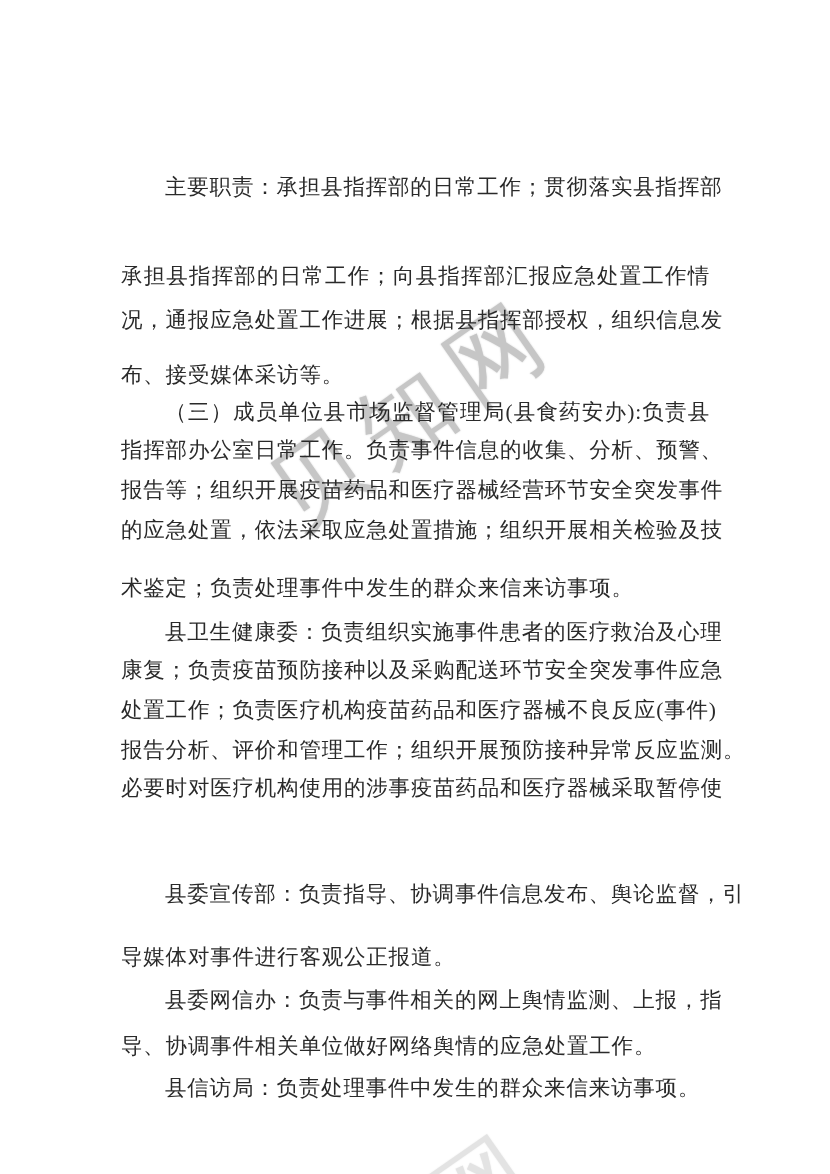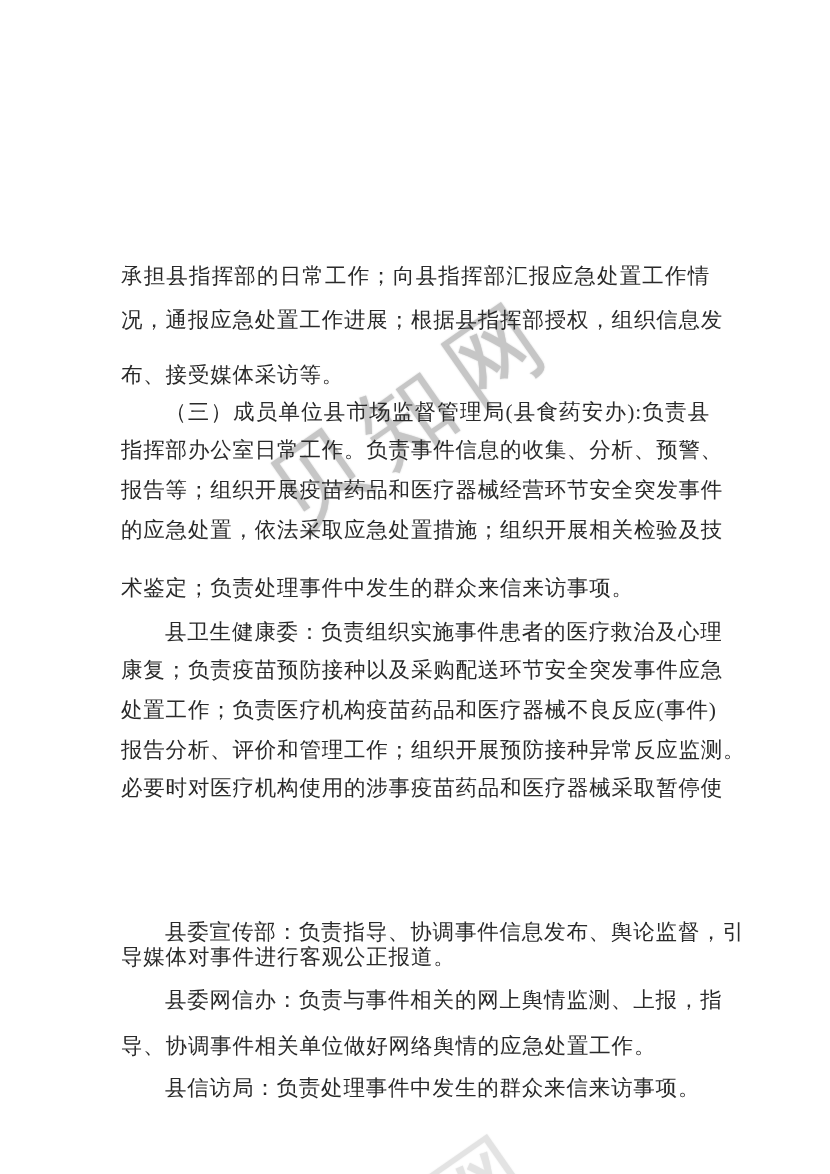--- a/index.html
+++ b/index.html
@@ -67,32 +67,33 @@
     text-shadow: 0 0 2px #ececec;
   }
 </style>
 </head>
 <body>
 
 <div class="page">
   <span class="watermark wm-main">贝知网</span>
   <span class="watermark wm-bottom">贝知网</span>
   <main class="content">
+      <div class="line first" style="top: 171px;">主要职责：承担县指挥部的日常工作；贯彻落实县指挥部</div>
       <div class="line" style="top: 260px;">承担县指挥部的日常工作；向县指挥部汇报应急处置工作情</div>
       <div class="line" style="top: 304px;">况，通报应急处置工作进展；根据县指挥部授权，组织信息发</div>
       <div class="line last" style="top: 359px;">布、接受媒体采访等。</div>
       <div class="line first" style="top: 396px;">（三）成员单位县市场监督管理局(县食药安办):负责县</div>
       <div class="line" style="top: 474px;">报告等；组织开展疫苗药品和医疗器械经营环节安全突发事件</div>
       <div class="line" style="top: 434px;">指挥部办公室日常工作。负责事件信息的收集、分析、预警、</div>
       <div class="line" style="top: 514px;">的应急处置，依法采取应急处置措施；组织开展相关检验及技</div>
       <div class="line last" style="top: 572px;">术鉴定；负责处理事件中发生的群众来信来访事项。</div>
       <div class="line first" style="top: 616px;">县卫生健康委：负责组织实施事件患者的医疗救治及心理</div>
       <div class="line" style="top: 654px;">康复；负责疫苗预防接种以及采购配送环节安全突发事件应急</div>
       <div class="line" style="top: 694px;">处置工作；负责医疗机构疫苗药品和医疗器械不良反应(事件)</div>
       <div class="line" style="top: 734px;">报告分析、评价和管理工作；组织开展预防接种异常反应监测。</div>
       <div class="line" style="top: 772px;">必要时对医疗机构使用的涉事疫苗药品和医疗器械采取暂停使</div>
-      <div class="line first" style="top: 916px; font-family: Liberation Serif, serif;">县委宣传部：负责指导、协调事件信息发布、舆论监督，引</div>
+      <div class="line first" style="top: 878px; font-family: Liberation Serif, serif;">县委宣传部：负责指导、协调事件信息发布、舆论监督，引</div>
       <div class="line last" style="top: 941px;">导媒体对事件进行客观公正报道。</div>
       <div class="line first" style="top: 984px;">县委网信办：负责与事件相关的网上舆情监测、上报，指</div>
       <div class="line last" style="top: 1030px;">导、协调事件相关单位做好网络舆情的应急处置工作。</div>
       <div class="line first last" style="top: 1072px;">县信访局：负责处理事件中发生的群众来信来访事项。</div>
     </main>
 </div>
 
 </body></html>

